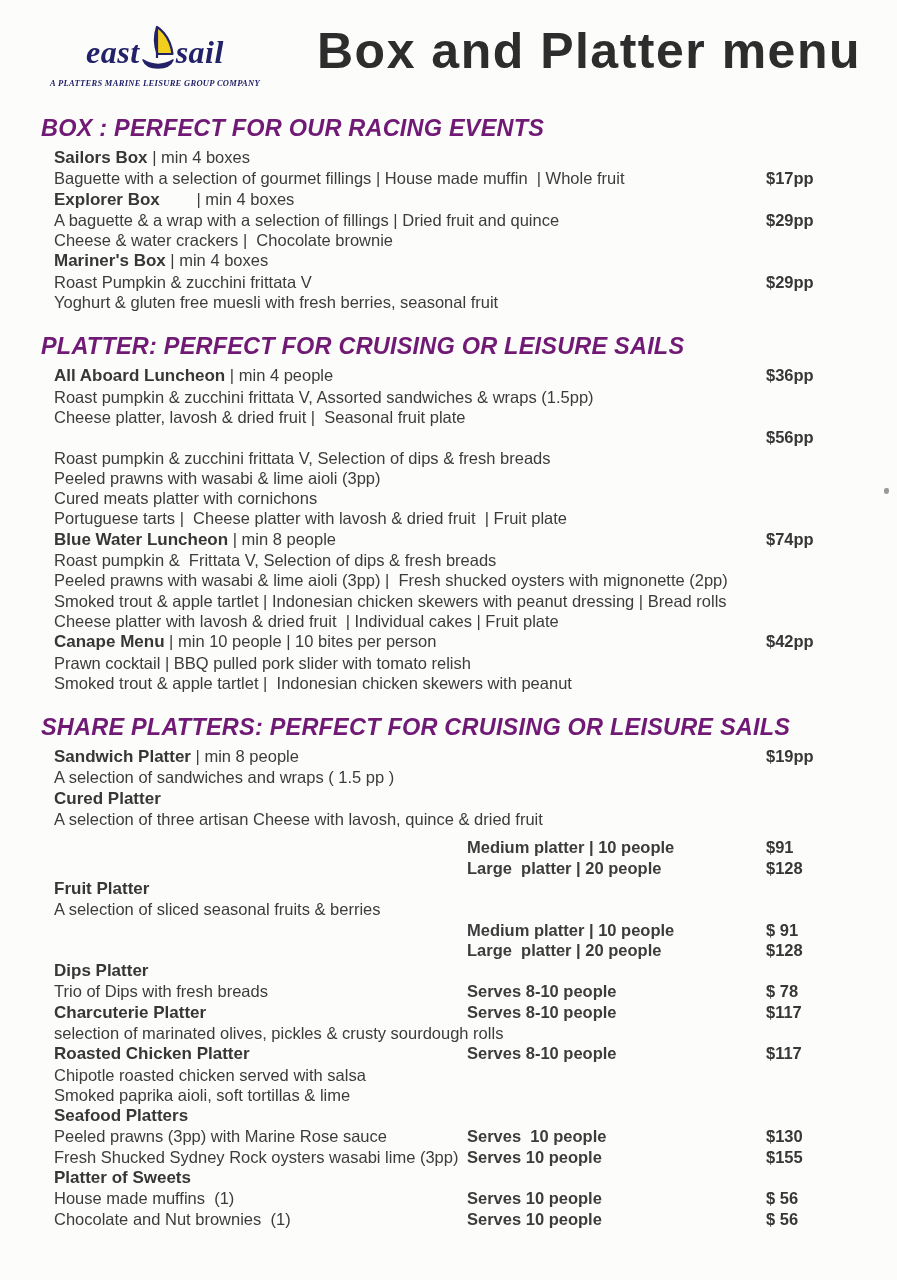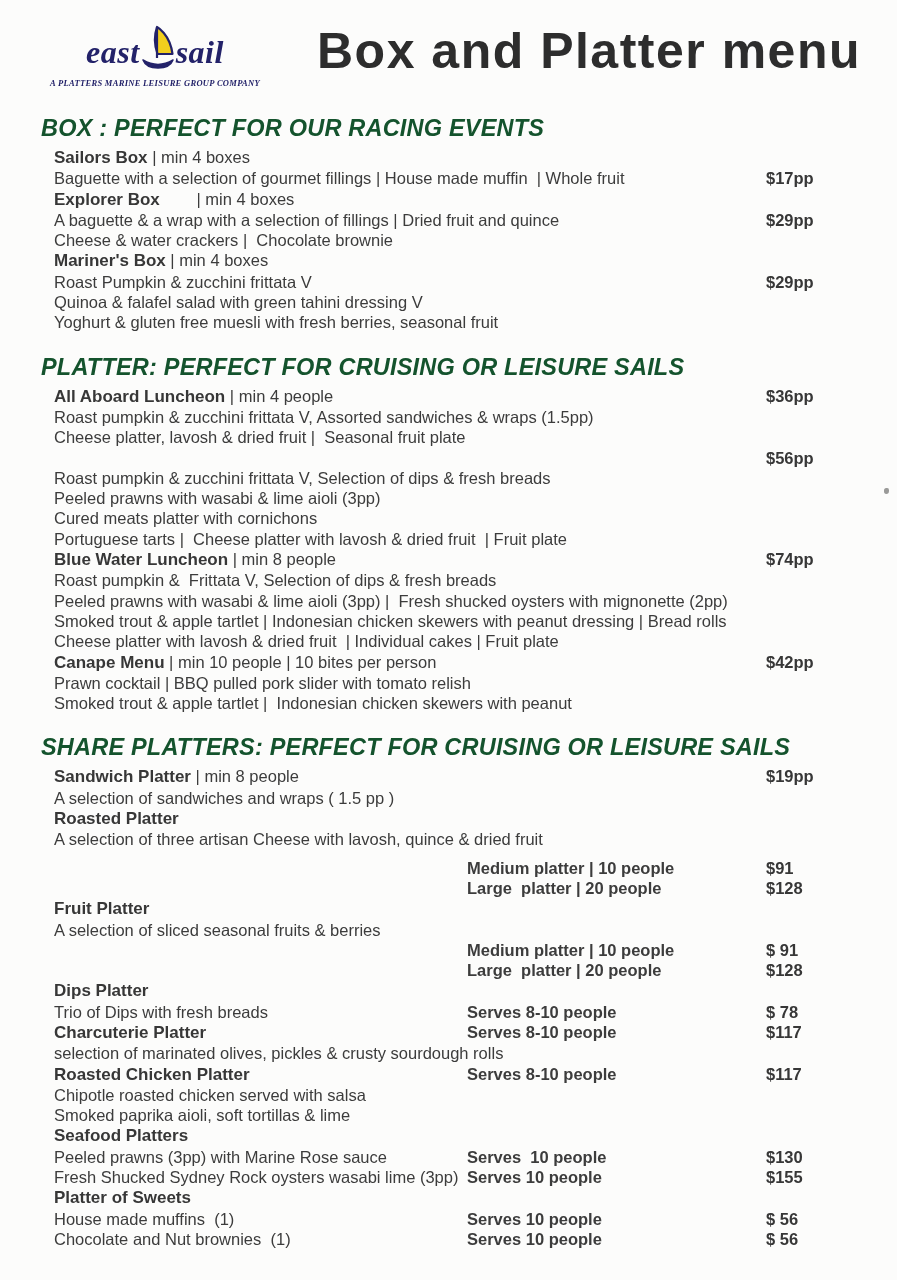--- a/index.html
+++ b/index.html
@@ -38,21 +38,21 @@
   .title {
     margin: 0 0 0 12px;
     font-size: 50px; font-weight: bold;
     line-height: 62px; letter-spacing: 1.5px;
     color: #2d2d2d; white-space: nowrap;
   }
   
   .section-heading {
     font-style: italic; font-weight: bold;
     font-size: 23.5px; line-height: 27px;
-    color: #14532d; margin: 0 0 5px 0;
+    color: #701a75; margin: 0 0 5px 0;
     letter-spacing: 0.2px; white-space: nowrap;
   }
   .menu-section + .menu-section .section-heading { margin-top: 21px; font-style: italic; }
   .row {
     position: relative;
     font-size: 16.5px;
     line-height: 20.3px; min-height: 20.3px;
     white-space: pre-wrap;
   }
   .row-left { display: inline; margin-left: 13px; }
@@ -95,21 +95,20 @@
   <main id="menu-sections">
       <section class="menu-section">
         <h2 class="section-heading">BOX : PERFECT FOR OUR RACING EVENTS</h2>
         <div class="row"><span class="row-left"><b class="row-name">Sailors Box</b><span> | min 4 boxes</span></span></div>
         <div class="row"><span class="row-left"><span>Baguette with a selection of gourmet fillings | House made muffin  | Whole fruit</span></span><span class="row-price">$17pp</span></div>
         <div class="row"><span class="row-left"><b class="row-name">Explorer Box</b><span>        | min 4 boxes</span></span></div>
         <div class="row"><span class="row-left"><span>A baguette &amp; a wrap with a selection of fillings | Dried fruit and quince</span></span><span class="row-price">$29pp</span></div>
         <div class="row"><span class="row-left"><span>Cheese &amp; water crackers |  Chocolate brownie</span></span></div>
         <div class="row"><span class="row-left"><b class="row-name">Mariner's Box</b><span> | min 4 boxes</span></span></div>
         <div class="row"><span class="row-left"><span>Roast Pumpkin &amp; zucchini frittata V</span></span><span class="row-price">$29pp</span></div>
-        <div class="row"><span class="row-left"><span>Quinoa &amp; falafel salad with green tahini dressing V</span></span></div>
         <div class="row"><span class="row-left"><span>Yoghurt &amp; gluten free muesli with fresh berries, seasonal fruit</span></span></div>
       </section>
       <section class="menu-section">
         <h2 class="section-heading">PLATTER: PERFECT FOR CRUISING OR LEISURE SAILS</h2>
         <div class="row"><span class="row-left"><b class="row-name">All Aboard Luncheon</b><span> | min 4 people</span></span><span class="row-price">$36pp</span></div>
         <div class="row"><span class="row-left"><span>Roast pumpkin &amp; zucchini frittata V, Assorted sandwiches &amp; wraps (1.5pp)</span></span></div>
         <div class="row"><span class="row-left"><span>Cheese platter, lavosh &amp; dried fruit |  Seasonal fruit plate</span></span></div>
         <div class="row"><span class="row-price">$56pp</span></div>
         <div class="row"><span class="row-left"><span>Roast pumpkin &amp; zucchini frittata V, Selection of dips &amp; fresh breads</span></span></div>
         <div class="row"><span class="row-left"><span>Peeled prawns with wasabi &amp; lime aioli (3pp)</span></span></div>
@@ -121,21 +120,21 @@
         <div class="row"><span class="row-left"><span>Smoked trout &amp; apple tartlet | Indonesian chicken skewers with peanut dressing | Bread rolls</span></span></div>
         <div class="row"><span class="row-left"><span>Cheese platter with lavosh &amp; dried fruit  | Individual cakes | Fruit plate</span></span></div>
         <div class="row"><span class="row-left"><b class="row-name">Canape Menu</b><span> | min 10 people | 10 bites per person</span></span><span class="row-price">$42pp</span></div>
         <div class="row"><span class="row-left"><span>Prawn cocktail | BBQ pulled pork slider with tomato relish</span></span></div>
         <div class="row"><span class="row-left"><span>Smoked trout &amp; apple tartlet |  Indonesian chicken skewers with peanut</span></span></div>
       </section>
       <section class="menu-section">
         <h2 class="section-heading">SHARE PLATTERS: PERFECT FOR CRUISING OR LEISURE SAILS</h2>
         <div class="row"><span class="row-left"><b class="row-name">Sandwich Platter</b><span> | min 8 people</span></span><span class="row-price">$19pp</span></div>
         <div class="row"><span class="row-left"><span>A selection of sandwiches and wraps ( 1.5 pp )</span></span></div>
-        <div class="row"><span class="row-left"><b class="row-name">Roasted Platter</b></span></div>
+        <div class="row"><span class="row-left"><b class="row-name">Cured Platter</b></span></div>
         <div class="row"><span class="row-left"><span>A selection of three artisan Cheese with lavosh, quince &amp; dried fruit</span></span></div>
         <div class="row spacer"></div>
         <div class="row"><span class="row-left"></span><span class="row-mid">Medium platter | 10 people</span><span class="row-price">$91</span></div>
         <div class="row"><span class="row-left"></span><span class="row-mid">Large  platter | 20 people</span><span class="row-price">$128</span></div>
         <div class="row"><span class="row-left"><b class="row-name">Fruit Platter</b></span></div>
         <div class="row"><span class="row-left"><span>A selection of sliced seasonal fruits &amp; berries</span></span></div>
         <div class="row"><span class="row-left"></span><span class="row-mid">Medium platter | 10 people</span><span class="row-price">$ 91</span></div>
         <div class="row"><span class="row-left"></span><span class="row-mid">Large  platter | 20 people</span><span class="row-price">$128</span></div>
         <div class="row"><span class="row-left"><b class="row-name">Dips Platter</b></span></div>
         <div class="row"><span class="row-left"><span>Trio of Dips with fresh breads</span></span><span class="row-mid">Serves 8-10 people</span><span class="row-price">$ 78</span></div>

